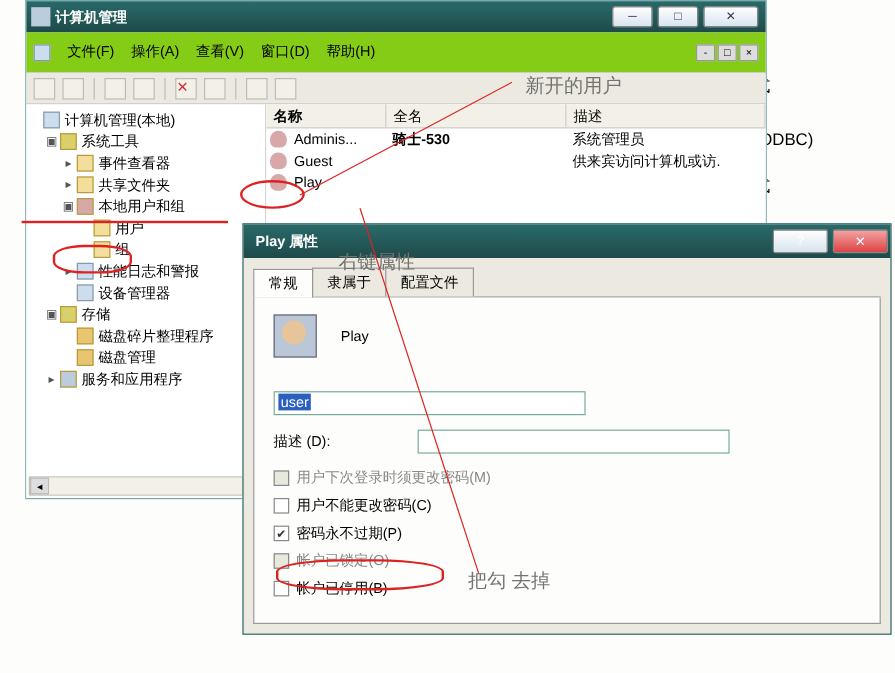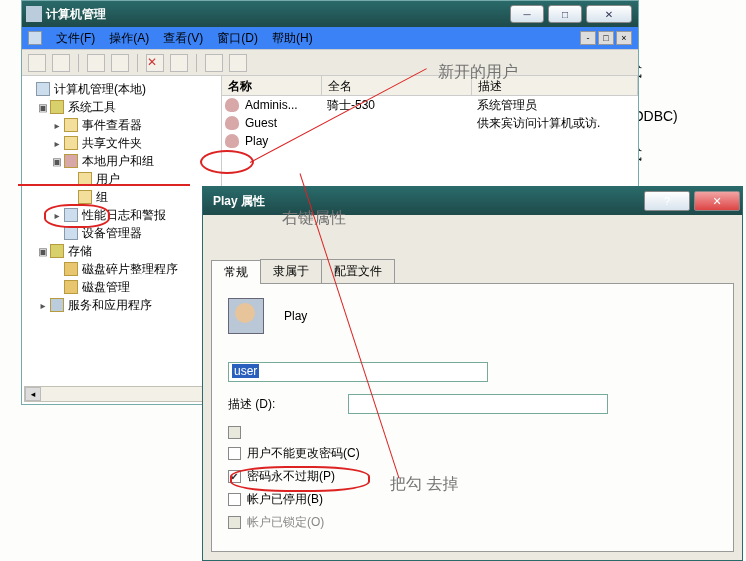--- a/index.html
+++ b/index.html
@@ -7,21 +7,21 @@
 
 
 .mgmt-window { position: absolute; left: 0; top: 0; width: 618px; border: 1px solid #7aa; background: #fff; margin-left: 21px; }
 .titlebar { background: linear-gradient(#2a6a6a,#1e4a4a); color: #fff; height: 26px; display: flex; align-items: center; padding-left: 4px; }
 .titlebar .ico { width: 16px; height: 16px; background: #bcd; margin-right: 4px; display: inline-block; }
 .title-text { flex: 1; font-weight: bold; }
 .win-btns { display: flex; gap: 4px; margin-right: 6px; }
 .win-btn { width: 34px; height: 18px; border: 1px solid #888; border-radius: 3px; background: linear-gradient(#fefefe,#d8e4ee); display: flex; align-items: center; justify-content: center; font-size: 10px; color: #335; }
 .win-btn.close { width: 46px; }
 
-.menubar { background: #3b82f6; border-bottom: 1px solid #ccc; height: 23px; display: flex; align-items: center; padding: 0 6px; gap: 14px; }
+.menubar { background: #84cc16; border-bottom: 1px solid #ccc; height: 34px; display: flex; align-items: center; padding: 0 6px; gap: 14px; }
 .menubar .menu-item { color: #000; }
 .menubar .mdi-btns { margin-left: auto; display: flex; gap: 2px; }
 .mdi-btn { width: 16px; height: 14px; border: 1px solid #999; background: #ddd; font-size: 9px; display: flex; align-items: center; justify-content: center; }
 
 .toolbar { background: #eceae0; border-bottom: 1px solid #ccc; height: 26px; display: flex; align-items: center; padding: 0 6px; gap: 6px; }
 .tb-btn { width: 18px; height: 18px; border: 1px solid #bbb; background: #f3f1e7; display: inline-block; }
 .tb-sep { width: 1px; height: 18px; background: #bbb; margin: 0 2px; }
 
 .body-row { display: flex; height: 328px; }
 .tree-pane { width: 200px; border-right: 1px solid #ccc; background: #fff; padding: 4px 2px; position: relative; }
@@ -40,33 +40,33 @@
 .scroll-h .arrow { width: 16px; background: #ddd; border: 1px solid #bbb; font-size: 9px; display:flex;align-items:center;justify-content:center;}
 .scroll-h .track { flex: 1; background: #f3f1e7; }
 
 .list-pane { flex: 1; background: #fff; position: relative; }
 .list-header { display: flex; background: #f3f1e7; border-bottom: 1px solid #ccc; height: 20px; }
 .list-header .col { border-right: 1px solid #ccc; padding: 2px 6px; }
 .col-name { width: 100px; font-weight: bold; } .col-full { width: 150px; } .col-desc { flex: 1; }
 .list-row { display: flex; height: 18px; align-items: center; }
 .list-row .ic { width: 14px; height: 14px; margin: 0 3px; background: #d8a8a8; border-radius: 50% 50% 40% 40%; display:inline-block;}
 .list-row .cell { padding: 0 3px; }
-.list-row .c-name { width: 82px; } .list-row .c-full { width: 150px; } .list-row .c-desc { flex: 1; }
+.list-row .c-name { width: 82px; } .list-row .c-full { width: 150px; font-weight: bold; } .list-row .c-desc { flex: 1; }
 
 
 .dialog { position: absolute; left: 202px; top: 186px; width: 541px; background: #eceae0; border: 1px solid #2a6a6a; }
 .dlg-title { background: linear-gradient(#2a6a6a,#1e4a4a); color: #fff; height: 28px; display: flex; align-items: center; padding-left: 10px; }
 .dlg-title .t { flex: 1; font-weight: bold; }
 .dlg-btns { display: flex; }
 .dlg-btn { width: 46px; height: 20px; margin: 0 2px; border: 1px solid #888; border-radius: 2px; background: linear-gradient(#fff,#dce6f0); display:flex;align-items:center;justify-content:center; font-size:11px;}
 .dlg-btn.help { background: linear-gradient(#fefefe,#d8e4ee); }
 .dlg-btn.close { background: linear-gradient(#f3a4a4,#d44); color:#fff; }
 
 .dlg-body { padding: 8px; }
-.tabrow { display: flex; border-bottom: 1px solid #999; margin-top: 36px; }
+.tabrow { display: flex; border-bottom: 1px solid #999; }
 .tab { padding: 3px 12px; border: 1px solid #999; border-bottom: none; background: #eceae0; margin-right: -1px; }
 .tab.active { background: #fdfdfb; position: relative; top: 1px; }
 .tab-page { background: #fdfdfb; border: 1px solid #999; border-top: none; padding: 14px 16px; }
 
 .user-icon-row { display: flex; align-items: center; margin-bottom: 28px; }
 .big-ic { width: 36px; height: 36px; background: #b9c7d6; border: 1px solid #667; margin-right: 20px; position:relative;}
 .big-ic::after{content:"";position:absolute;left:6px;top:4px;width:20px;height:20px;border-radius:50%;background:#e8c49b;}
 
 .form-row { display: flex; align-items: center; margin-bottom: 12px; }
 .form-row .lab { width: 120px; }
@@ -258,36 +258,37 @@
       </div>
       <div class="form-row">
         <div class="inp"><span class="sel">user</span></div>
       </div>
       <div class="form-row">
         <span class="lab">描述 (D):</span>
         <div class="inp"></div>
       </div>
       <div class="chk-row">
         <span class="chk gray"></span>
+        <span class="chk-label dim">用户下次登录时须更改密码(M)</span>
       </div>
       <div class="chk-row">
         <span class="chk"></span>
         <span class="chk-label">用户不能更改密码(C)</span>
       </div>
       <div class="chk-row">
         <span class="chk checked"></span>
         <span class="chk-label">密码永不过期(P)</span>
       </div>
       <div class="chk-row">
+        <span class="chk gray"></span>
+        <span class="chk-label dim">帐户已锁定(O)</span>
+      </div>
+      <div class="chk-row">
         <span class="chk"></span>
         <span class="chk-label">帐户已停用(B)</span>
-      </div>
-      <div class="chk-row">
-        <span class="chk gray"></span>
-        <span class="chk-label dim">帐户已锁定(O)</span>
       </div>
     </div>
   </div>
 </div>
 
 <div class="ann" style="left:438px; top:62px;">新开的用户</div>
 <div class="ann" style="left:282px; top:160px;margin-top:48px;">右键属性</div>
 <div class="ann" style="left:390px; top:474px;">把勾 去掉</div>
 
 <div class="circ" style="left:200px; top:150px; width:54px; height:24px;"></div>

